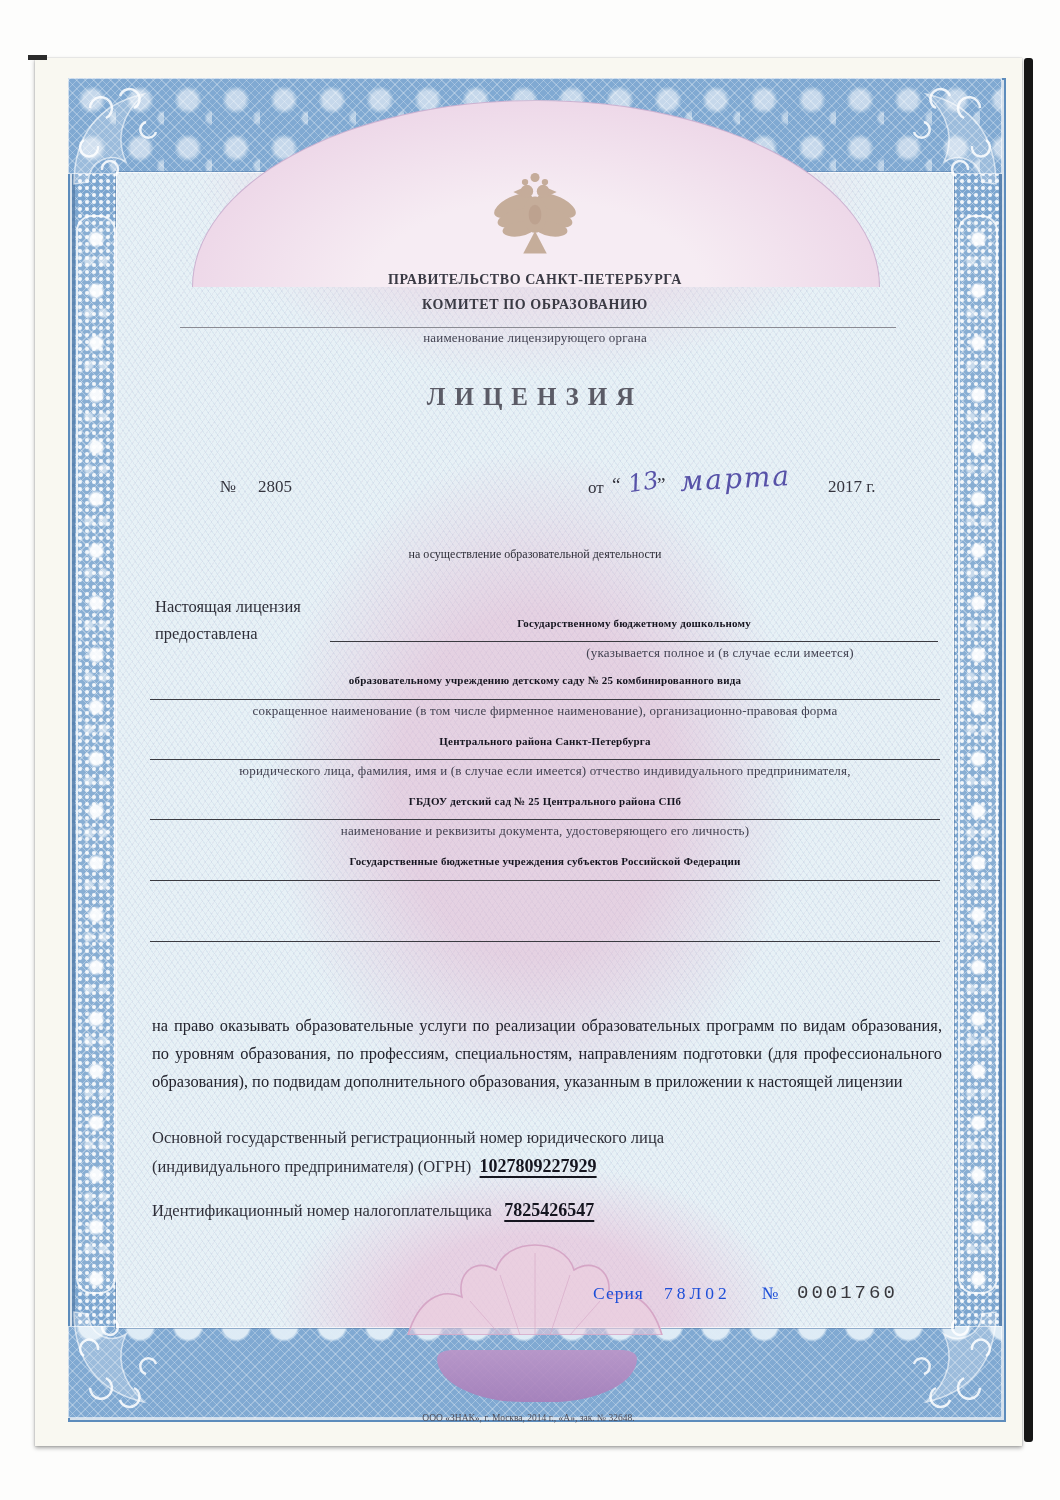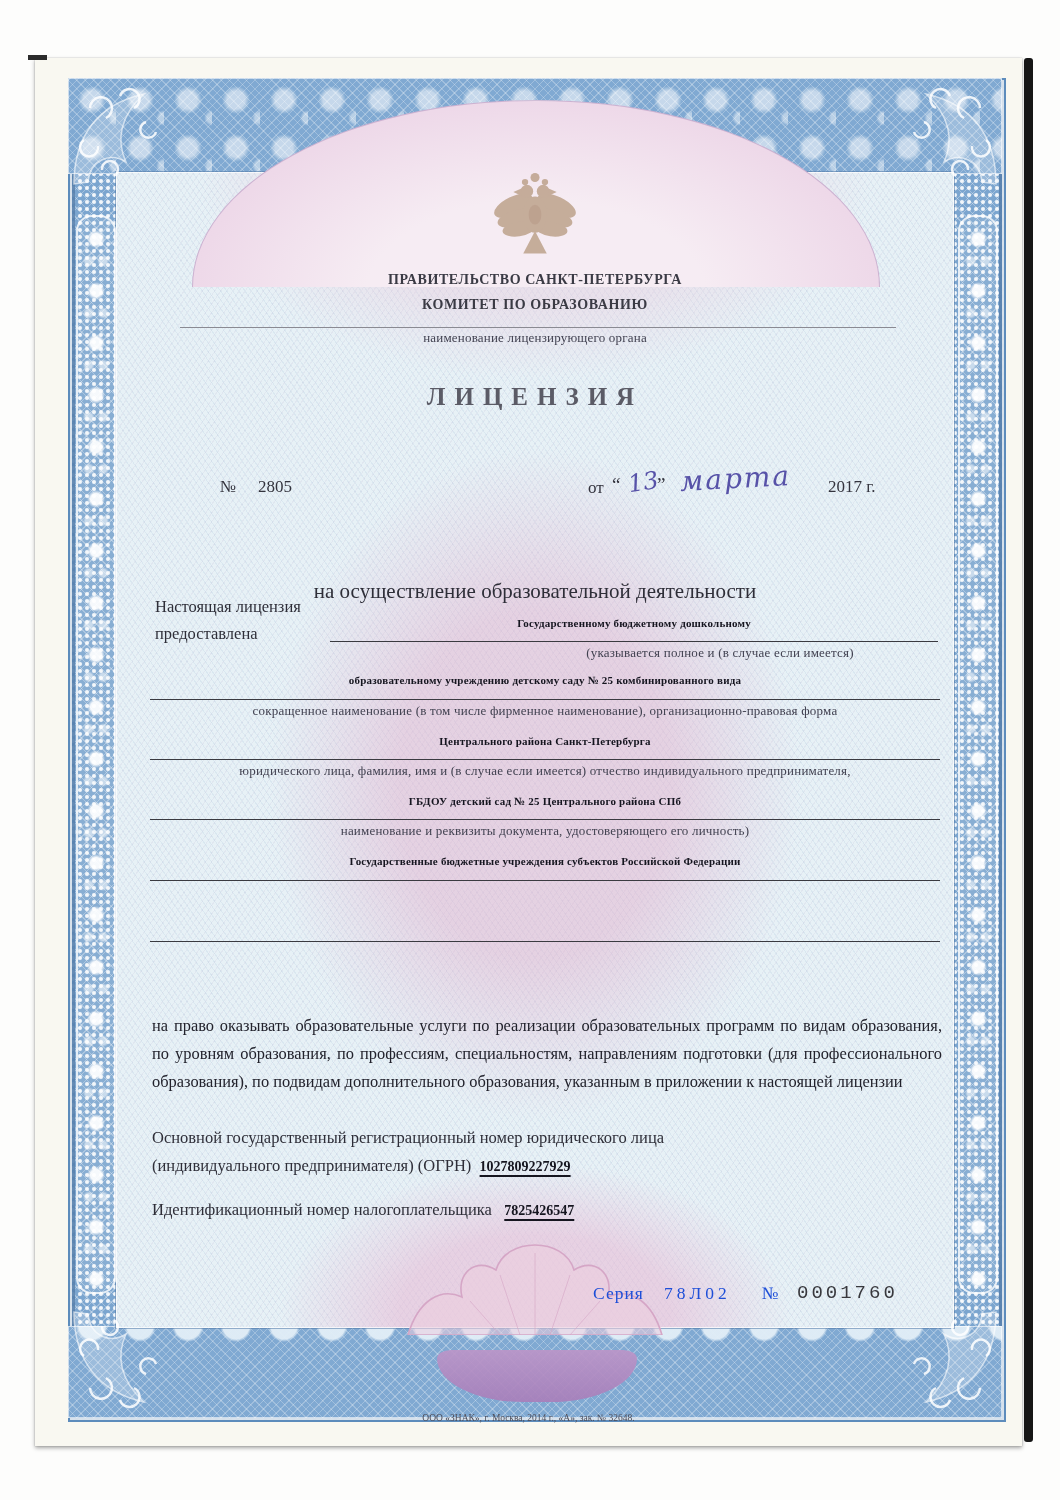--- a/index.html
+++ b/index.html
@@ -81,26 +81,26 @@
     border-radius:16px 16px 100px 100px / 10px 10px 50px 50px;}
   
   .t{position:absolute;color:#2e2e38;z-index:8;}
   .ctr{text-align:center;}
   .hdr{left:116px;width:838px;font-weight:700;font-size:14px;letter-spacing:.6px;color:#3a3a44;}
   .hrule{position:absolute;left:180px;top:327px;width:716px;height:1px;background:#8a8a92;z-index:8;}
   .cap{font-size:13px;color:#414150;letter-spacing:.2px;}
   .title{left:116px;width:838px;top:383px;font-size:25px;font-weight:700;letter-spacing:9px;color:#5b5b66;}
   .num{font-size:17px;color:#33333d;}
   .hand{font-family:"DejaVu Serif", serif;font-style:italic;color:#5752a8;z-index:8;position:absolute;}
-  .sub{left:116px;width:838px;top:547px;font-size:21px;margin-top:32px;}
+  .sub{left:116px;width:838px;top:547px;font-size:12px;}
   .lbl{font-size:16.5px;}
   .fill{font-weight:700;font-size:11px;color:#15151f;letter-spacing:.2px;}
   .uline{position:absolute;height:1.4px;background:#3a3a40;z-index:8;}
   .para{left:152px;width:790px;top:1012px;font-size:16.4px;line-height:1.72;text-align:justify;color:#22222c;}
-  .regnum{font-weight:700;font-size:14px;color:#15151f;text-decoration:underline;text-underline-offset:4px;text-decoration-thickness:1.5px;}
+  .regnum{font-weight:700;font-size:18px;color:#15151f;text-decoration:underline;text-underline-offset:4px;text-decoration-thickness:1.5px;}
   .serline{font-size:17.5px;color:#1d4ed8;}
   .serial{font-family:"Liberation Mono", monospace;font-size:19px;letter-spacing:3px;color:#38383d;}
   .note{left:35px;width:987px;top:1413px;font-size:9.5px;color:#4c4c58;}
   .corner path{stroke:rgba(255,255,255,.85);fill:none;stroke-width:2.5;}
   .corner .fillarea{fill:rgba(255,255,255,.22);stroke:rgba(255,255,255,.6);stroke-width:1.5;}
 </style>
 </head>
 <body>
 
 <div class="page">

